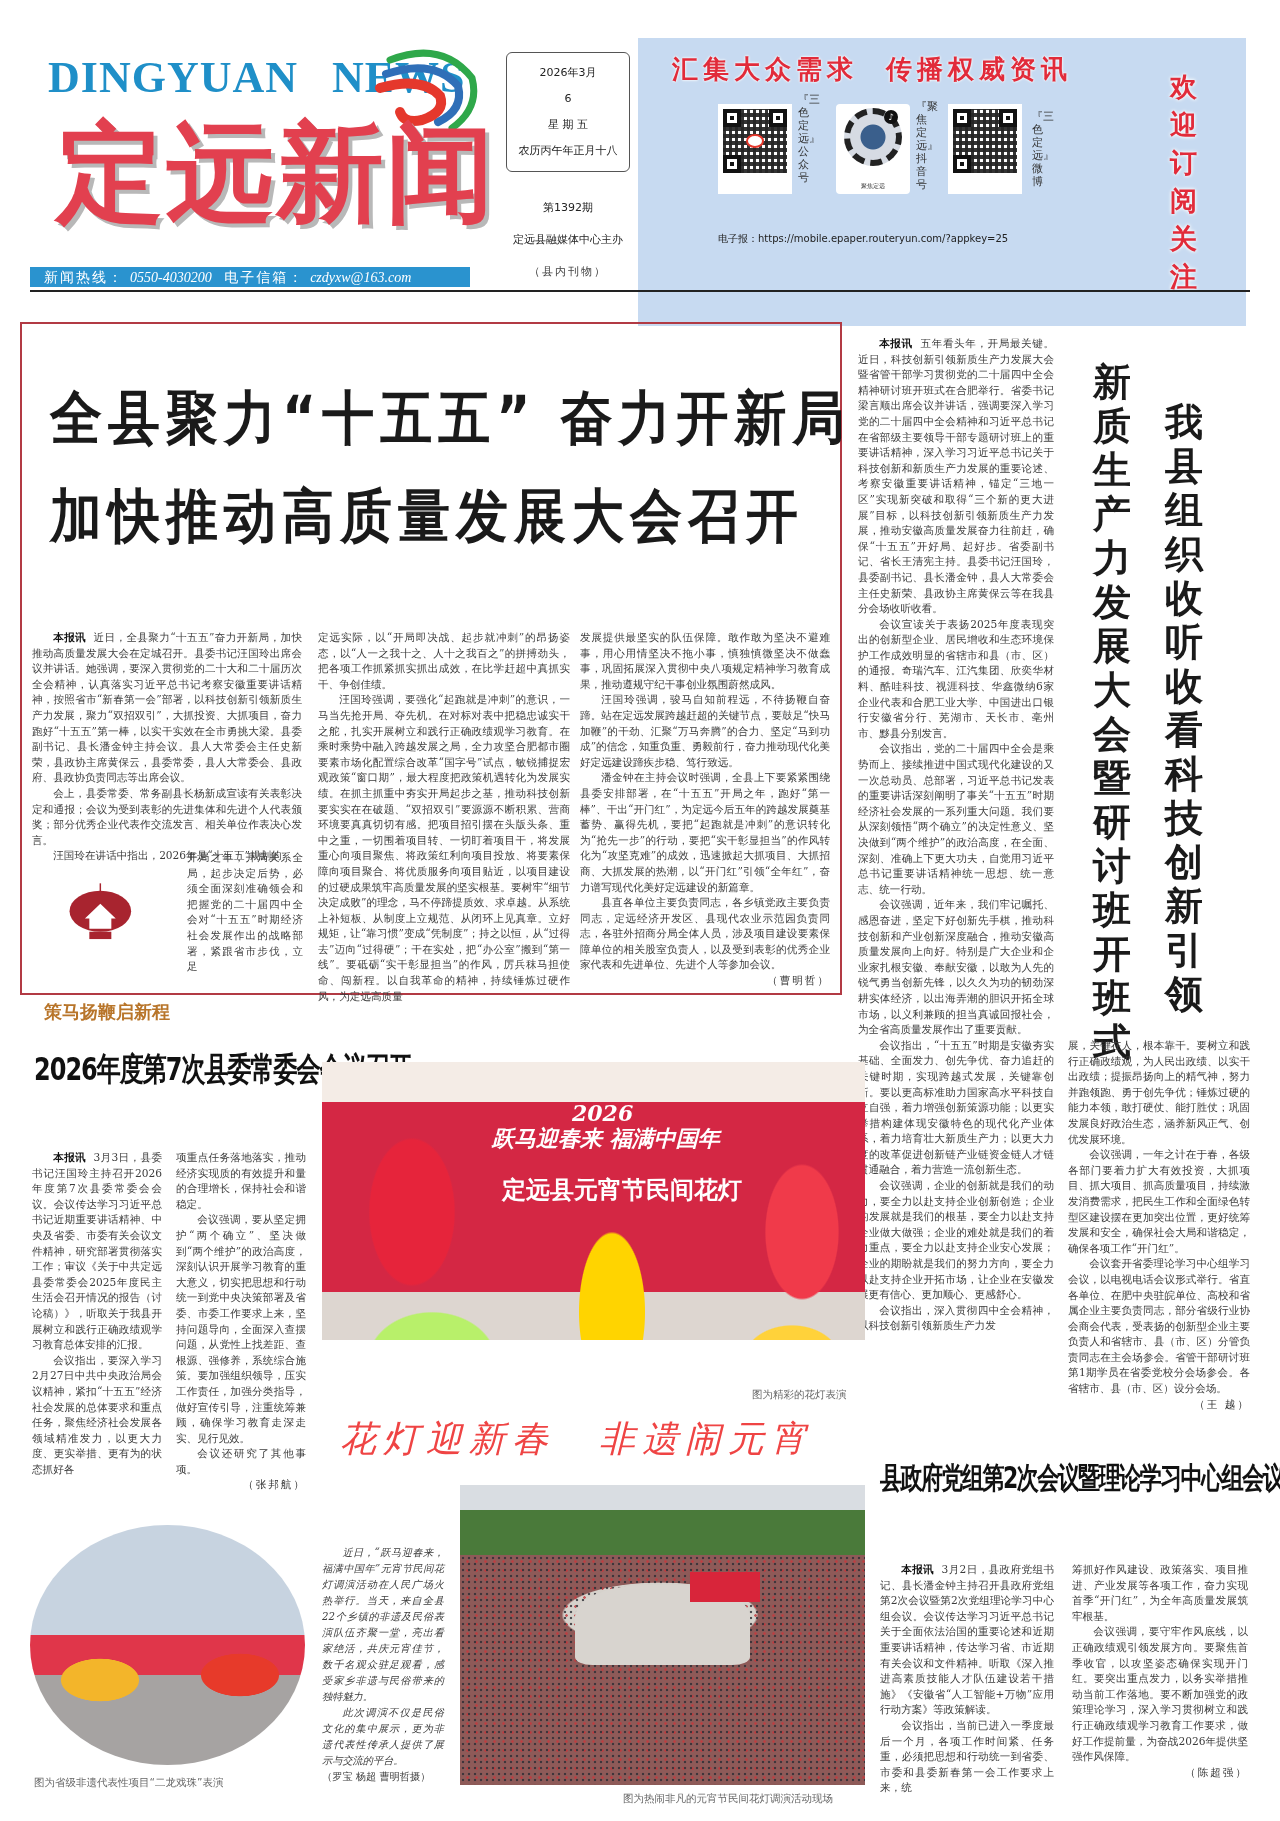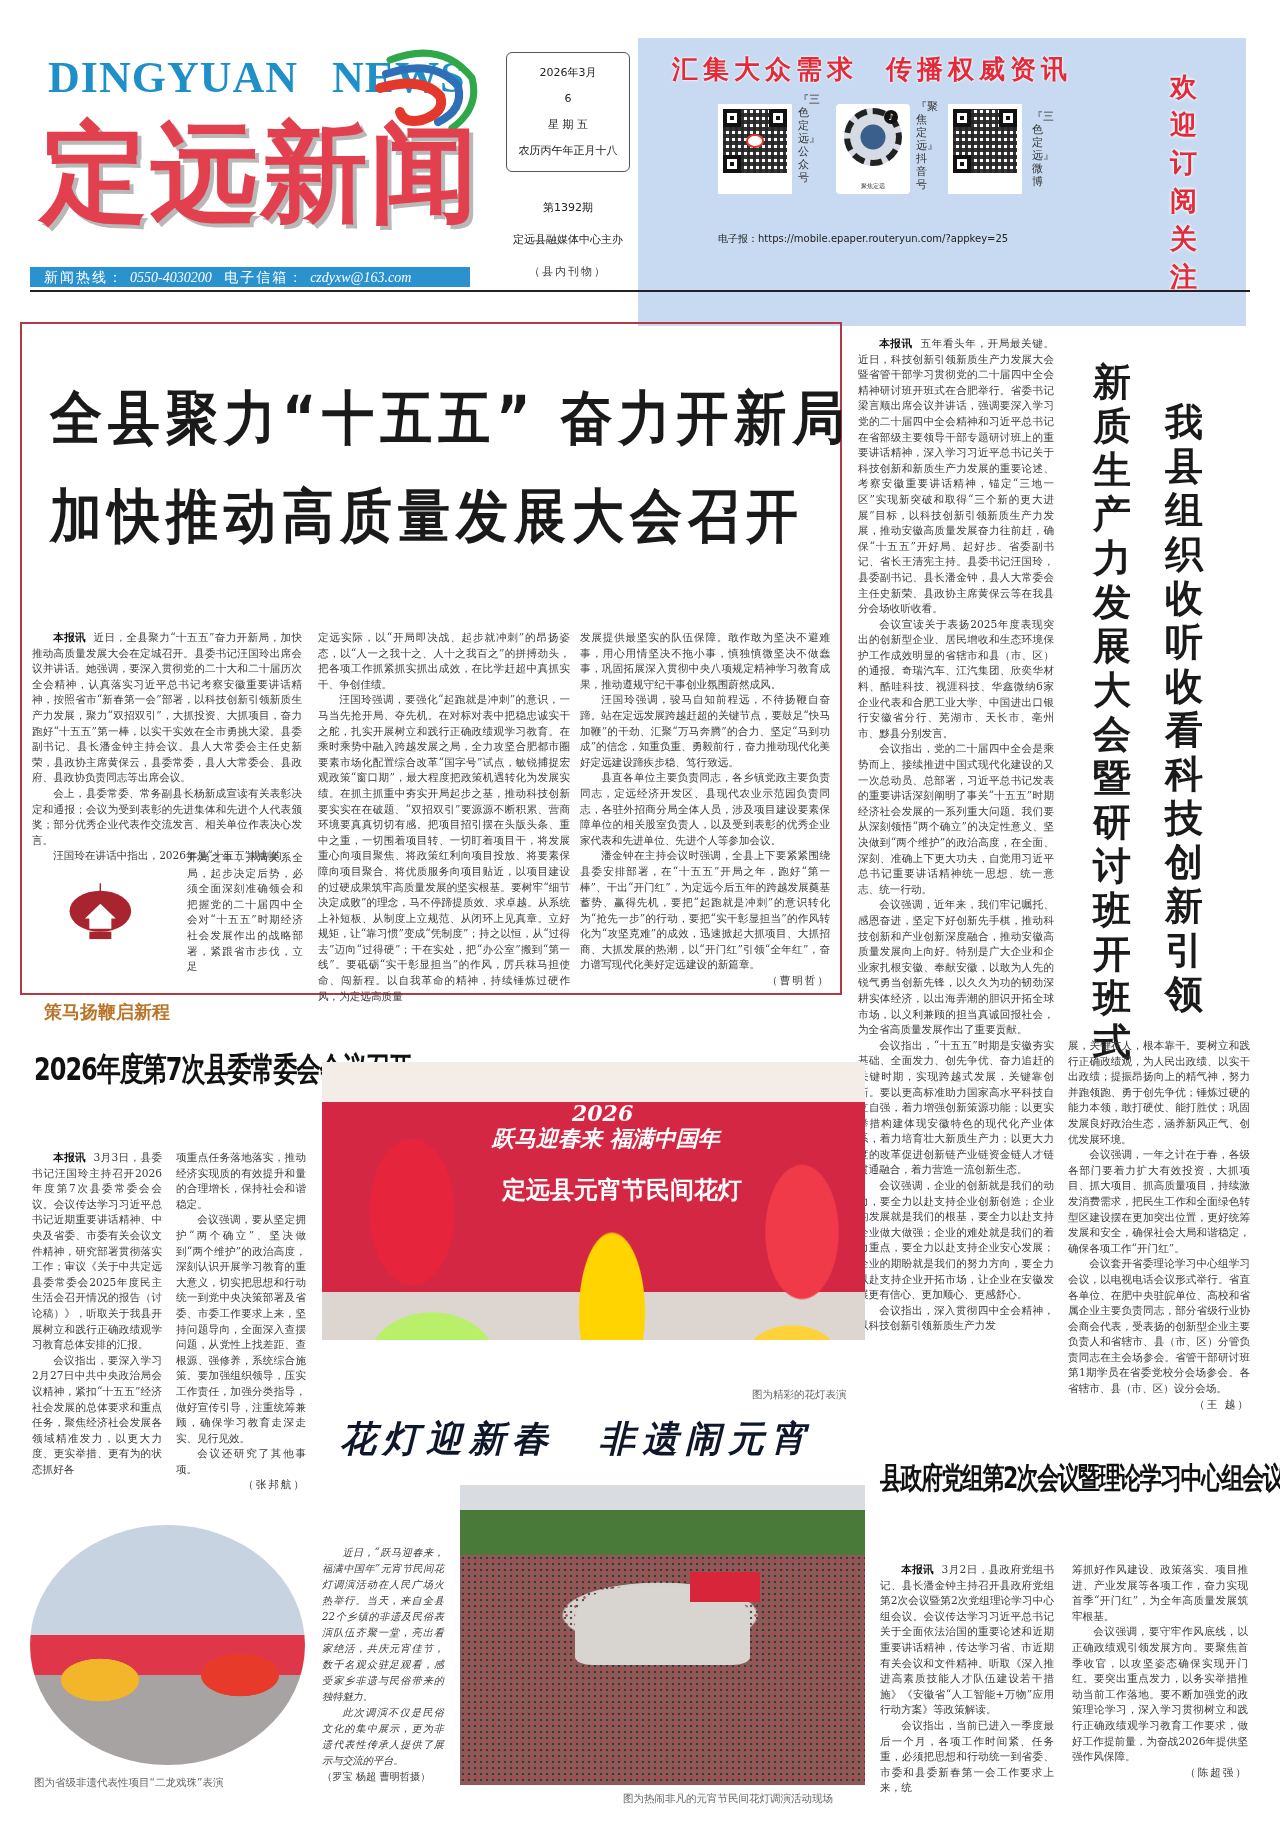--- a/index.html
+++ b/index.html
@@ -4,21 +4,21 @@
 <style>
   * { box-sizing: border-box; margin: 0; padding: 0; }
   html, body { width: 1280px; height: 1821px; background: #ffffff; overflow: hidden; }
   body { position: relative; font-family: "DejaVu Serif", "Liberation Serif", serif; color: #333; }
   .abs { position: absolute; }
 
   
   .en-title { left: 48px; top: 52px; font-family: "Liberation Serif", serif; font-weight: bold; font-size: 44px; color: #1f8fc8; letter-spacing: 1px; white-space: nowrap; }
   .en-title span + span { margin-left: 34px; }
   .swoosh { left: 372px; top: 38px; width: 110px; height: 100px; }
-  .cn-title { left: 40px; top: 118px; font-family: "DejaVu Serif", serif; font-weight: bold; font-size: 108px; color: #e2404f; letter-spacing: 2px; white-space: nowrap; text-shadow: 4px 4px 0 #b8b8b8; line-height: 1; }
+  .cn-title { left: 56px; top: 118px; font-family: "DejaVu Serif", serif; font-weight: bold; font-size: 108px; color: #e2404f; letter-spacing: 2px; white-space: nowrap; text-shadow: 4px 4px 0 #b8b8b8; line-height: 1; }
   .hotline { left: 30px; top: 267px; width: 440px; height: 20px; background: #2a93cf; color: #fff; font-size: 14px; line-height: 20px; padding-left: 14px; white-space: nowrap; letter-spacing: 2px; }
   .hotline i { font-family: "Liberation Serif", serif; font-style: italic; letter-spacing: 0; margin: 0 6px; }
   .datebox { left: 506px; top: 52px; width: 124px; height: 120px; border: 1.5px solid #555; border-radius: 6px; font-family: "DejaVu Sans", sans-serif; font-size: 11px; color: #222; text-align: center; padding-top: 9px; }
   .datebox div { height: 26px; line-height: 22px; }
   .issue { left: 500px; top: 200px; width: 136px; text-align: center; font-family: "DejaVu Sans", sans-serif; font-size: 11px; color: #222; }
   .issue div { height: 32px; }
   .issue .note { font-family: "DejaVu Serif", serif; color: #444; letter-spacing: 2px; }
 
   .promo { left: 638px; top: 38px; width: 608px; height: 288px; background: #c7daf1; }
   .slogan { left: 34px; top: 14px; font-family: "DejaVu Sans", sans-serif; font-weight: bold; font-size: 26px; color: #e12b3a; letter-spacing: 5px; white-space: nowrap; text-shadow: 0 0 2px #fff, 0 0 3px #fff; }
@@ -48,21 +48,21 @@
   .col b { font-family: "DejaVu Sans", sans-serif; color: #111; }
   .byline { text-align: right; letter-spacing: 2px; color: #333; }
   .lantern { left: 48px; top: 885px; width: 150px; height: 100px; }
   .lantern-title { left: 44px; top: 952px; font-family: "DejaVu Sans", sans-serif; font-weight: bold; font-size: 18px; color: #b8752a; white-space: nowrap; margin-top: 48px; }
 
   
   .vtitle { font-family: "DejaVu Sans", sans-serif; font-weight: bold; font-size: 38px; line-height: 44px; color: #1a1a1a; width: 44px; text-align: center; word-break: break-all; }
 
   
   .subhead { font-family: "DejaVu Sans", sans-serif; font-weight: bold; color: #111; white-space: nowrap; transform: scaleY(1.35); transform-origin: top left; }
-  .calli { left: 340px; top: 1415px; font-family: "DejaVu Serif", serif; font-style: italic; font-weight: bold; font-size: 36px; color: #0f172a; letter-spacing: 7px; white-space: nowrap; }
+  .calli { left: 340px; top: 1415px; font-family: "DejaVu Serif", serif; font-style: italic; font-weight: normal; font-size: 36px; color: #ef4444; letter-spacing: 7px; white-space: nowrap; }
   .calli span + span { margin-left: 44px; }
 
   
   .photo { overflow: hidden; }
   .caption { font-family: "DejaVu Sans", sans-serif; font-size: 10.5px; color: #666; white-space: nowrap; }
   .photo-lantern { left: 322px; top: 1062px; width: 543px; height: 278px;
     background:
       radial-gradient(ellipse 70px 120px at 90px 150px, #e6243b 0 60%, transparent 62%),
       radial-gradient(ellipse 90px 70px at 110px 300px, #b8f06a 0 70%, transparent 72%),
       radial-gradient(ellipse 60px 110px at 480px 170px, #f03a4a 0 60%, transparent 62%),
@@ -174,22 +174,22 @@
 </svg>
 <div class="abs lantern-title">策马扬鞭启新程</div>
 
 <div class="abs col" style="left:318px;top:630px;width:252px;">
   <div>定远实际，以“开局即决战、起步就冲刺”的昂扬姿态，以“人一之我十之、人十之我百之”的拼搏劲头，把各项工作抓紧抓实抓出成效，在比学赶超中真抓实干、争创佳绩。</div>
   <p>汪国玲强调，要强化“起跑就是冲刺”的意识，一马当先抢开局、夺先机。在对标对表中把稳忠诚实干之舵，扎实开展树立和践行正确政绩观学习教育。在乘时乘势中融入跨越发展之局，全力攻坚合肥都市圈要素市场化配置综合改革“国字号”试点，敏锐捕捉宏观政策“窗口期”，最大程度把政策机遇转化为发展实绩。在抓主抓重中夯实开局起步之基，推动科技创新要实实在在破题、“双招双引”要源源不断积累、营商环境要真真切切有感。把项目招引摆在头版头条、重中之重，一切围着项目转、一切盯着项目干，将发展重心向项目聚焦、将政策红利向项目投放、将要素保障向项目聚合、将优质服务向项目贴近，以项目建设的过硬成果筑牢高质量发展的坚实根基。要树牢“细节决定成败”的理念，马不停蹄提质效、求卓越。从系统上补短板、从制度上立规范、从闭环上见真章。立好规矩，让“靠习惯”变成“凭制度”；持之以恒，从“过得去”迈向“过得硬”；干在实处，把“办公室”搬到“第一线”。要砥砺“实干彰显担当”的作风，厉兵秣马担使命、闯新程。以自我革命的精神，持续锤炼过硬作风，为定远高质量</p>
 </div>
 <div class="abs col" style="left:580px;top:630px;width:250px;">
   <div>发展提供最坚实的队伍保障。敢作敢为坚决不避难事，用心用情坚决不拖小事，慎独慎微坚决不做蠢事，巩固拓展深入贯彻中央八项规定精神学习教育成果，推动遵规守纪干事创业氛围蔚然成风。</div>
   <p>汪国玲强调，骏马自知前程远，不待扬鞭自奋蹄。站在定远发展跨越赶超的关键节点，要鼓足“快马加鞭”的干劲、汇聚“万马奔腾”的合力、坚定“马到功成”的信念，知重负重、勇毅前行，奋力推动现代化美好定远建设蹄疾步稳、笃行致远。</p>
+  <p>潘金钟在主持会议时强调，全县上下要紧紧围绕县委安排部署，在“十五五”开局之年，跑好“第一棒”、干出“开门红”，为定远今后五年的跨越发展奠基蓄势、赢得先机，要把“起跑就是冲刺”的意识转化为“抢先一步”的行动，要把“实干彰显担当”的作风转化为“攻坚克难”的成效，迅速掀起大抓项目、大抓招商、大抓发展的热潮，以“开门红”引领“全年红”，奋力谱写现代化美好定远建设的新篇章。</p>
   <p>县直各单位主要负责同志，各乡镇党政主要负责同志，定远经济开发区、县现代农业示范园负责同志，各驻外招商分局全体人员，涉及项目建设要素保障单位的相关股室负责人，以及受到表彰的优秀企业家代表和先进单位、先进个人等参加会议。</p>
-  <p>潘金钟在主持会议时强调，全县上下要紧紧围绕县委安排部署，在“十五五”开局之年，跑好“第一棒”、干出“开门红”，为定远今后五年的跨越发展奠基蓄势、赢得先机，要把“起跑就是冲刺”的意识转化为“抢先一步”的行动，要把“实干彰显担当”的作风转化为“攻坚克难”的成效，迅速掀起大抓项目、大抓招商、大抓发展的热潮，以“开门红”引领“全年红”，奋力谱写现代化美好定远建设的新篇章。</p>
   <div class="byline">（曹明哲）</div>
 </div>
 
 <div class="abs vtitle" style="left:1162px;top:400px;">我县组织收听收看科技创新引领</div>
 <div class="abs vtitle" style="left:1090px;top:360px;">新质生产力发展大会暨研讨班开班式</div>
 
 <div class="abs col" style="left:858px;top:336px;width:196px;">
   <p><b>本报讯</b>&nbsp;&nbsp;<span>五年看头年，开局最关键。近日，科技创新引领新质生产力发展大会暨省管干部学习贯彻党的二十届四中全会精神研讨班开班式在合肥举行。省委书记梁言顺出席会议并讲话，强调要深入学习党的二十届四中全会精神和习近平总书记在省部级主要领导干部专题研讨班上的重要讲话精神，深入学习习近平总书记关于科技创新和新质生产力发展的重要论述、考察安徽重要讲话精神，锚定“三地一区”实现新突破和取得“三个新的更大进展”目标，以科技创新引领新质生产力发展，推动安徽高质量发展奋力往前赶，确保“十五五”开好局、起好步。省委副书记、省长王清宪主持。县委书记汪国玲，县委副书记、县长潘金钟，县人大常委会主任史新荣、县政协主席黄保云等在我县分会场收听收看。</span></p>
   <p>会议宣读关于表扬2025年度表现突出的创新型企业、居民增收和生态环境保护工作成效明显的省辖市和县（市、区）的通报。奇瑞汽车、江汽集团、欣奕华材料、酷哇科技、视涯科技、华鑫微纳6家企业代表和合肥工业大学、中国进出口银行安徽省分行、芜湖市、天长市、亳州市、黟县分别发言。</p>
   <p>会议指出，党的二十届四中全会是乘势而上、接续推进中国式现代化建设的又一次总动员、总部署，习近平总书记发表的重要讲话深刻阐明了事关“十五五”时期经济社会发展的一系列重大问题。我们要从深刻领悟“两个确立”的决定性意义、坚决做到“两个维护”的政治高度，在全面、深刻、准确上下更大功夫，自觉用习近平总书记重要讲话精神统一思想、统一意志、统一行动。</p>

